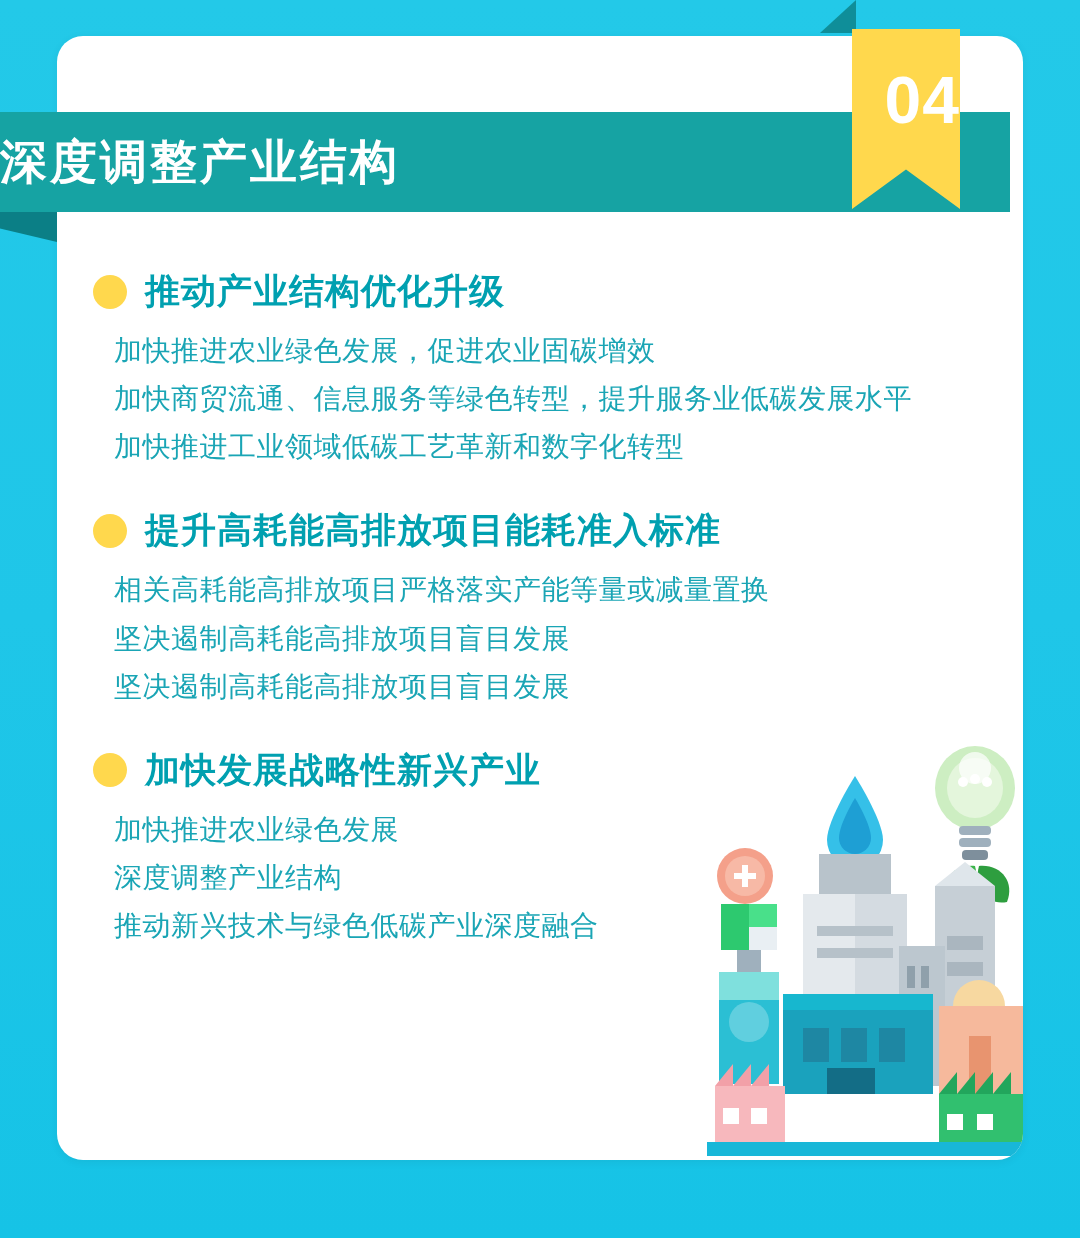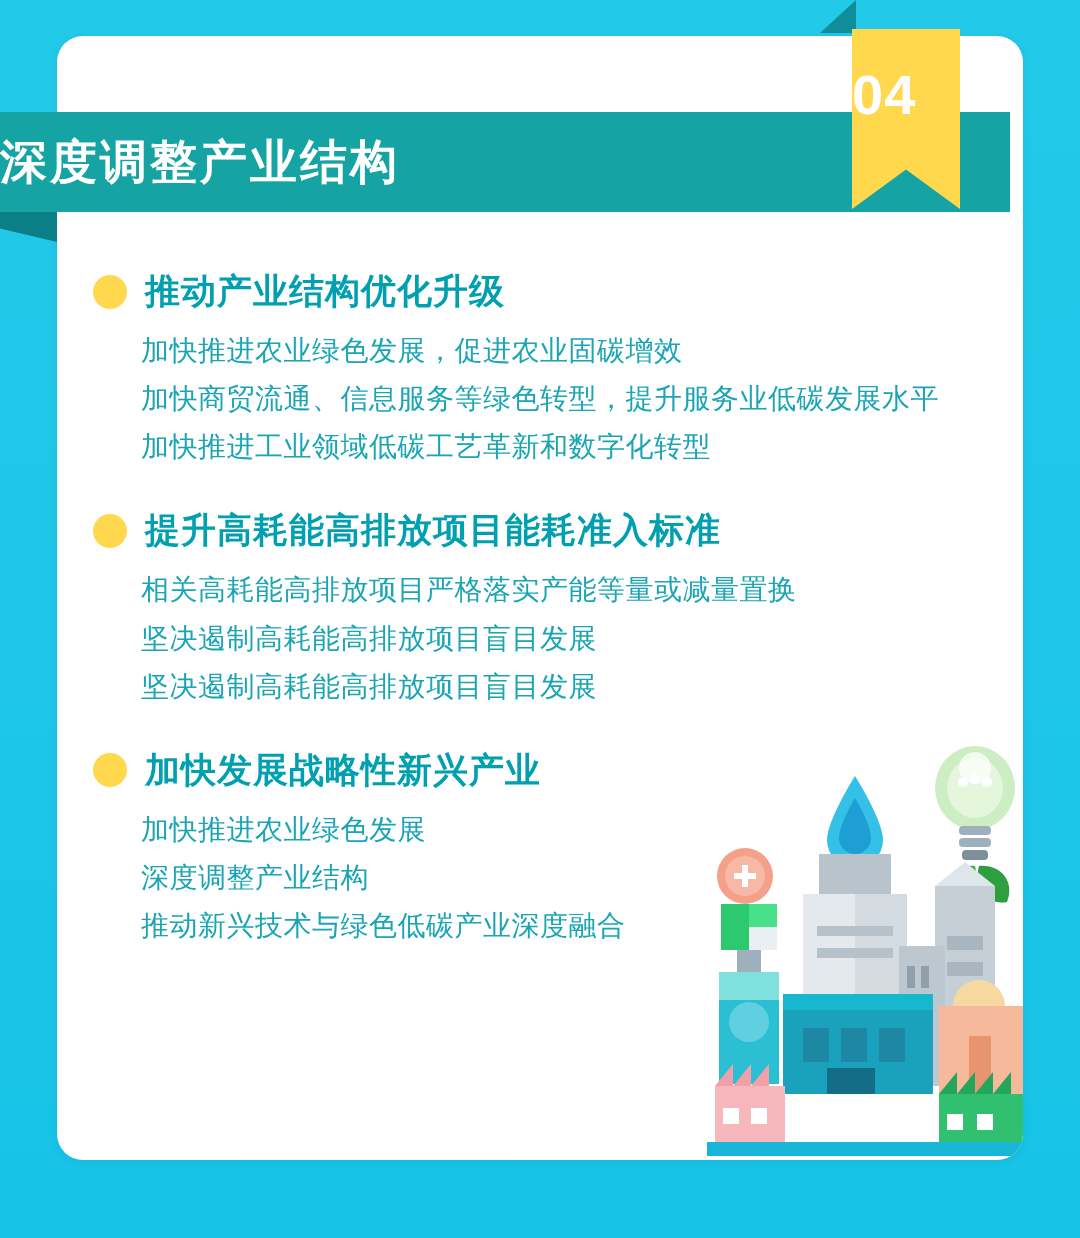--- a/index.html
+++ b/index.html
@@ -81,22 +81,22 @@
     height: 180px;
     background: #ffd84d;
     z-index: 8;
     clip-path: polygon(0 0, 100% 0, 100% 100%, 50% 78%, 0 100%);
   }
   .ribbon-num {
     position: absolute;
     left: 852px;
     top: 62px;
     width: 108px;
-    text-align: left;
-    font-size: 56px;
+    text-align: right;
+    font-size: 66px;
     font-weight: bold;
     color: #ffffff;
     z-index: 9;
     letter-spacing: 1px;
   }
   .ribbon-shadow {
     position: absolute;
     left: 820px;
     top: 0px;
     width: 36px;
@@ -133,21 +133,21 @@
     background: #ffd84d;
     flex: 0 0 auto;
   }
   .sec-title {
     font-size: 35px;
     font-weight: bold;
     color: #00a0b0;
     letter-spacing: 1px;
   }
   .sec-lines {
-    padding-left: 84px;
+    padding-left: 57px;
   }
   .sec-line {
     font-size: 28px;
     color: #1aa5b5;
     line-height: 1.72;
     letter-spacing: 0.5px;
   }
 
   
   .illus {

